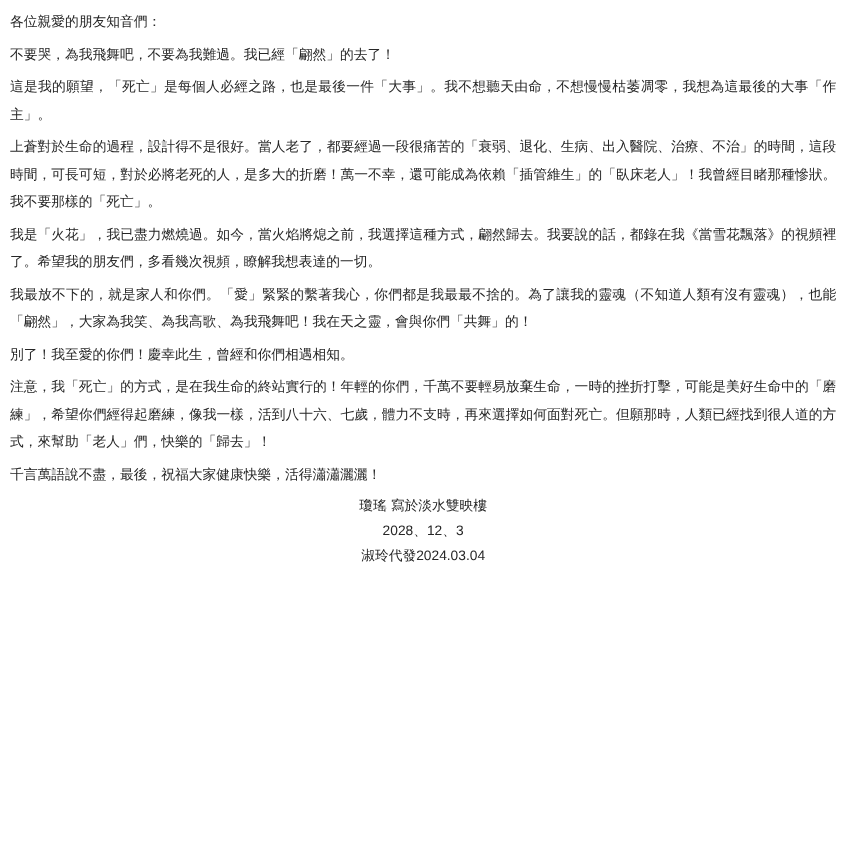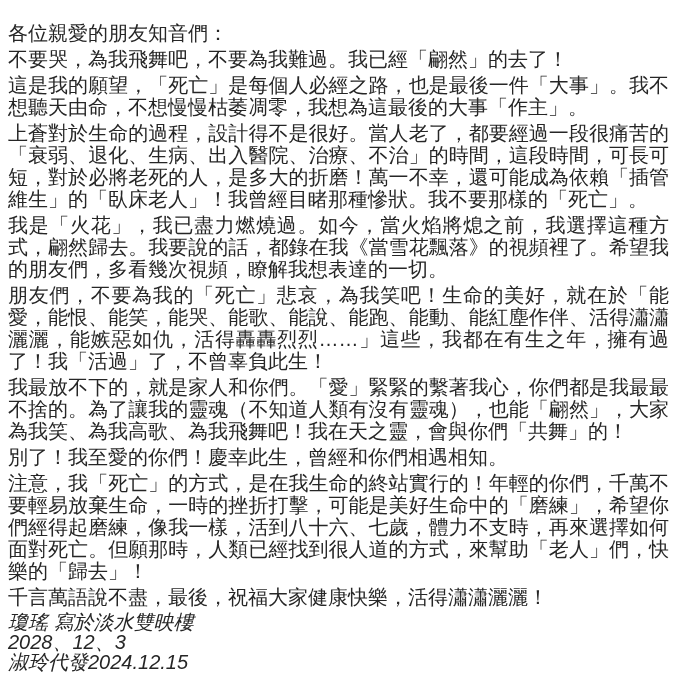--- a/index.html
+++ b/index.html
@@ -11,51 +11,48 @@
     width: 679px;
     height: 692px;
     overflow: hidden;
   }
   .doc {
     box-sizing: border-box;
     width: 679px;
     height: 512px;
     padding: 7px 10px 0 8px;
     font-family: "Liberation Sans", sans-serif;
-    font-size: 20px;
+    font-size: 11px;
     line-height: 22px;
     color: #262626;
     text-align: justify;
-    margin-top: 15px;
   }
   .para {
     margin: 0 0 4px 0;
   }
   .sig-block {
     margin-top: 4px;
   }
   .sig {
     margin: 0;
     line-height: 20px;
-    text-align: left;
-    font-style: italic;
+    text-align: center;
   }
 </style>
 </head>
 <body style="background: rgb(255, 255, 255);">
 
 <div class="doc" style="color: rgb(38, 38, 38);">
   <p class="para">各位親愛的朋友知音們：</p>
   <p class="para">不要哭，為我飛舞吧，不要為我難過。我已經「翩然」的去了！</p>
   <p class="para">這是我的願望，「死亡」是每個人必經之路，也是最後一件「大事」。我不想聽天由命，不想慢慢枯萎凋零，我想為這最後的大事「作主」。</p>
   <p class="para">上蒼對於生命的過程，設計得不是很好。當人老了，都要經過一段很痛苦的「衰弱、退化、生病、出入醫院、治療、不治」的時間，這段時間，可長可短，對於必將老死的人，是多大的折磨！萬一不幸，還可能成為依賴「插管維生」的「臥床老人」！我曾經目睹那種慘狀。我不要那樣的「死亡」。</p>
   <p class="para">我是「火花」，我已盡力燃燒過。如今，當火焰將熄之前，我選擇這種方式，翩然歸去。我要說的話，都錄在我《當雪花飄落》的視頻裡了。希望我的朋友們，多看幾次視頻，瞭解我想表達的一切。</p>
-  <p class="para">朋友們，不要為我的「死亡」悲哀，為我笑吧！生命的美好，就在於「能愛，能恨、能笑，能哭、能歌、能說、能跑、能動、能紅塵作伴、活得瀟瀟灑灑，能嫉惡如仇，活得轟轟烈烈……」這些，我都在有生之年，擁有過了！我「活過」了，不曾辜負此生！</p>
   <p class="para">我最放不下的，就是家人和你們。「愛」緊緊的繫著我心，你們都是我最最不捨的。為了讓我的靈魂（不知道人類有沒有靈魂），也能「翩然」，大家為我笑、為我高歌、為我飛舞吧！我在天之靈，會與你們「共舞」的！</p>
   <p class="para">別了！我至愛的你們！慶幸此生，曾經和你們相遇相知。</p>
   <p class="para">注意，我「死亡」的方式，是在我生命的終站實行的！年輕的你們，千萬不要輕易放棄生命，一時的挫折打擊，可能是美好生命中的「磨練」，希望你們經得起磨練，像我一樣，活到八十六、七歲，體力不支時，再來選擇如何面對死亡。但願那時，人類已經找到很人道的方式，來幫助「老人」們，快樂的「歸去」！</p>
   <p class="para">千言萬語說不盡，最後，祝福大家健康快樂，活得瀟瀟灑灑！</p>
   <div class="sig-block">
     <p class="sig">瓊瑤 寫於淡水雙映樓</p>
     <p class="sig">2028、12、3</p>
-    <p class="sig">淑玲代發2024.12.15</p>
+    <p class="sig">淑玲代發2024.03.04</p>
   </div>
 </div>
 
 </body></html>

